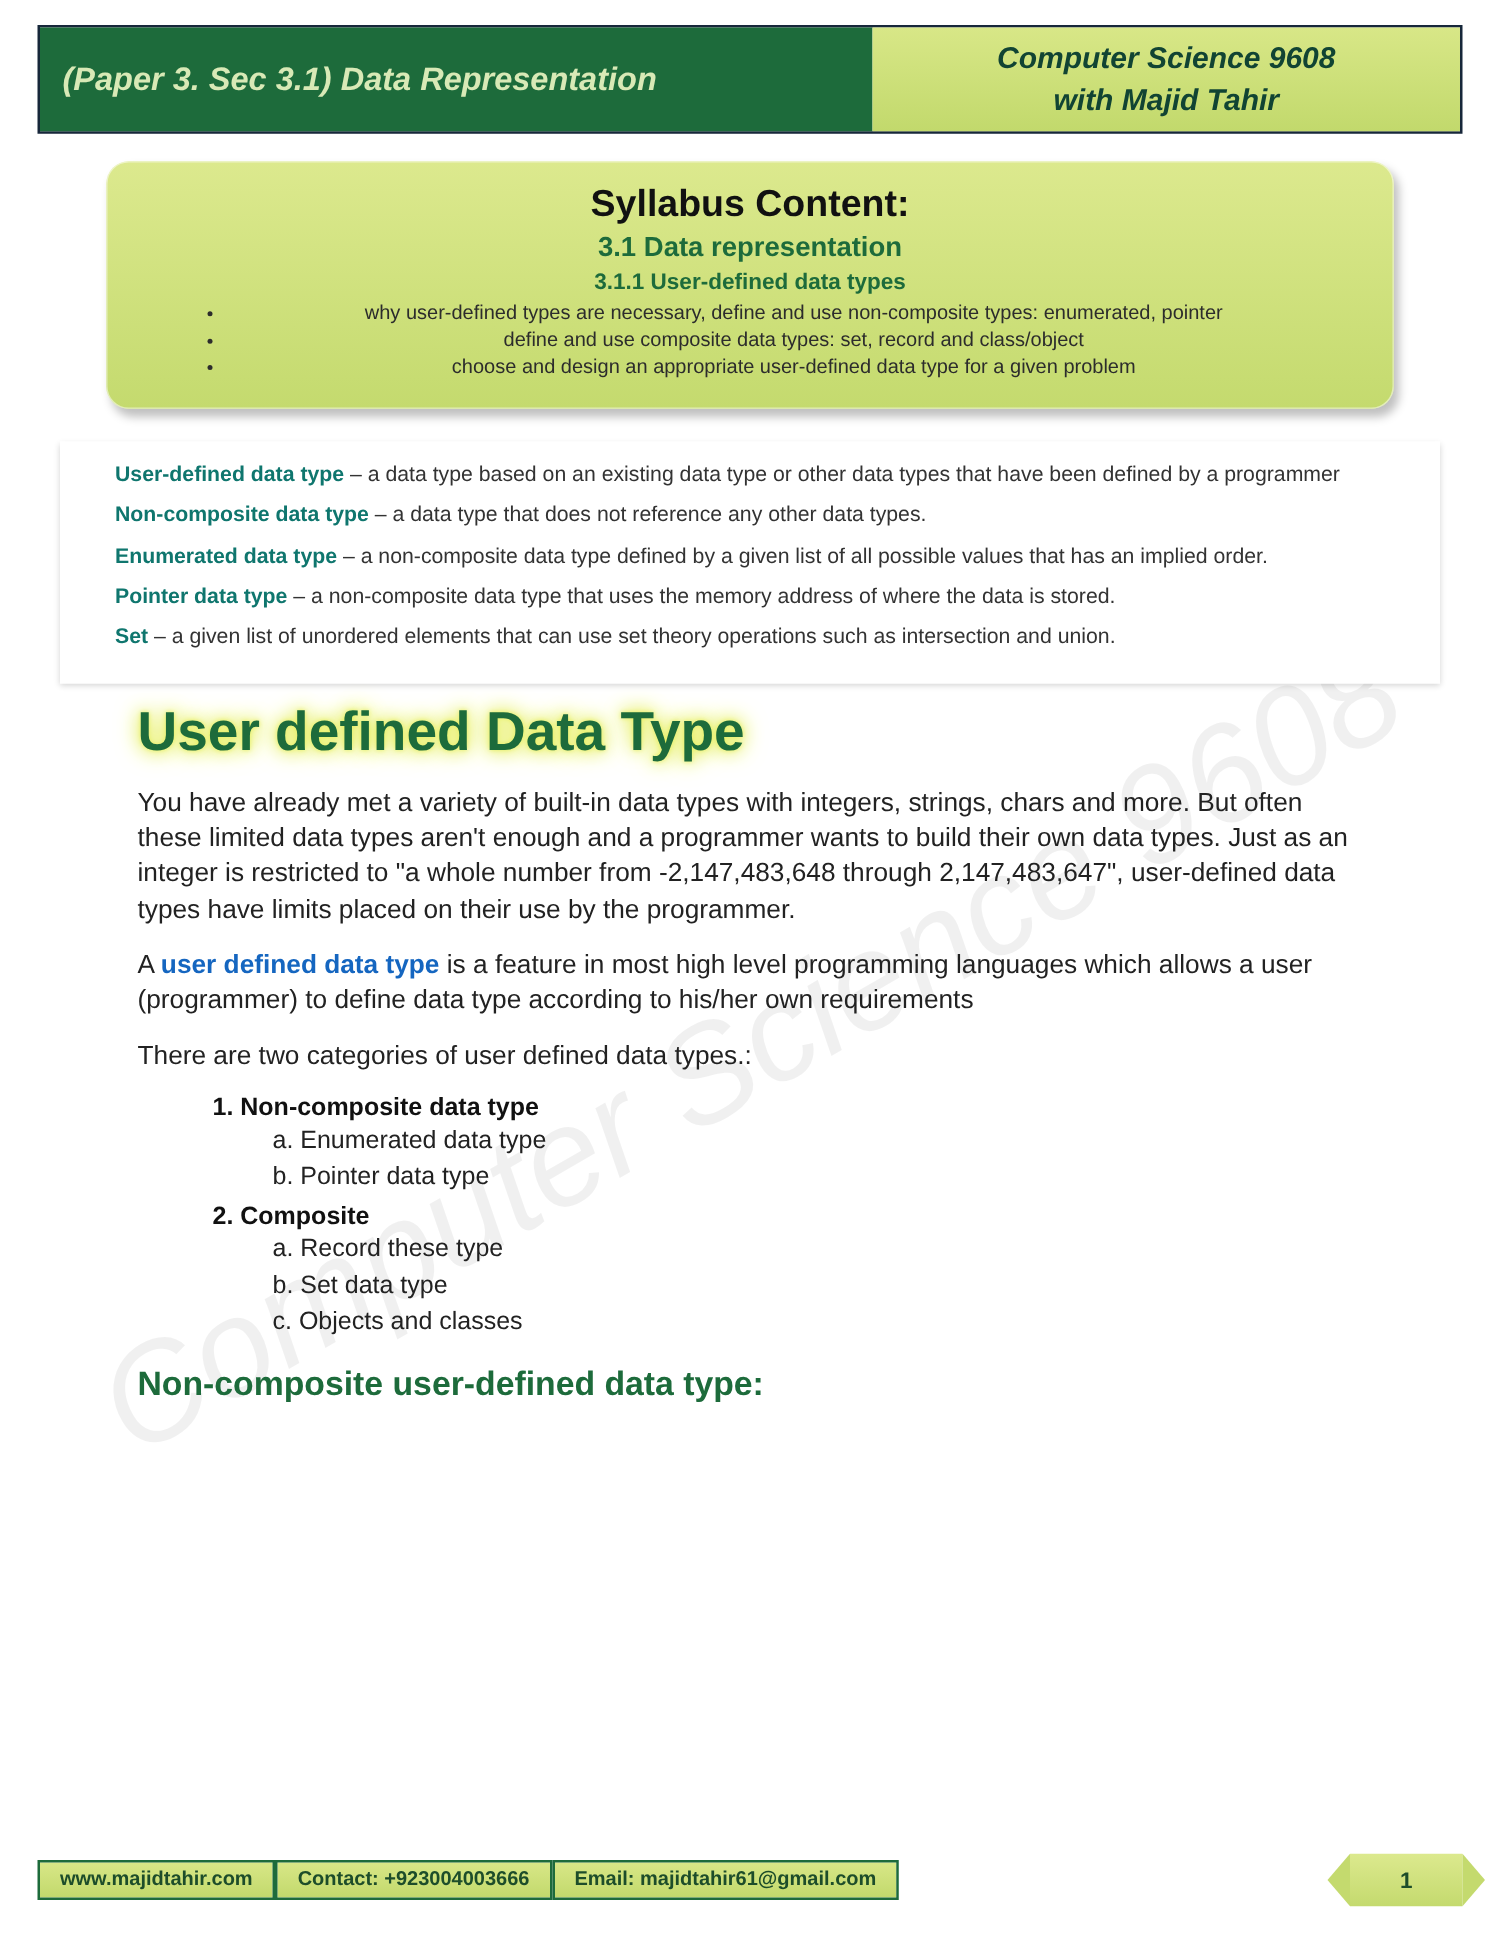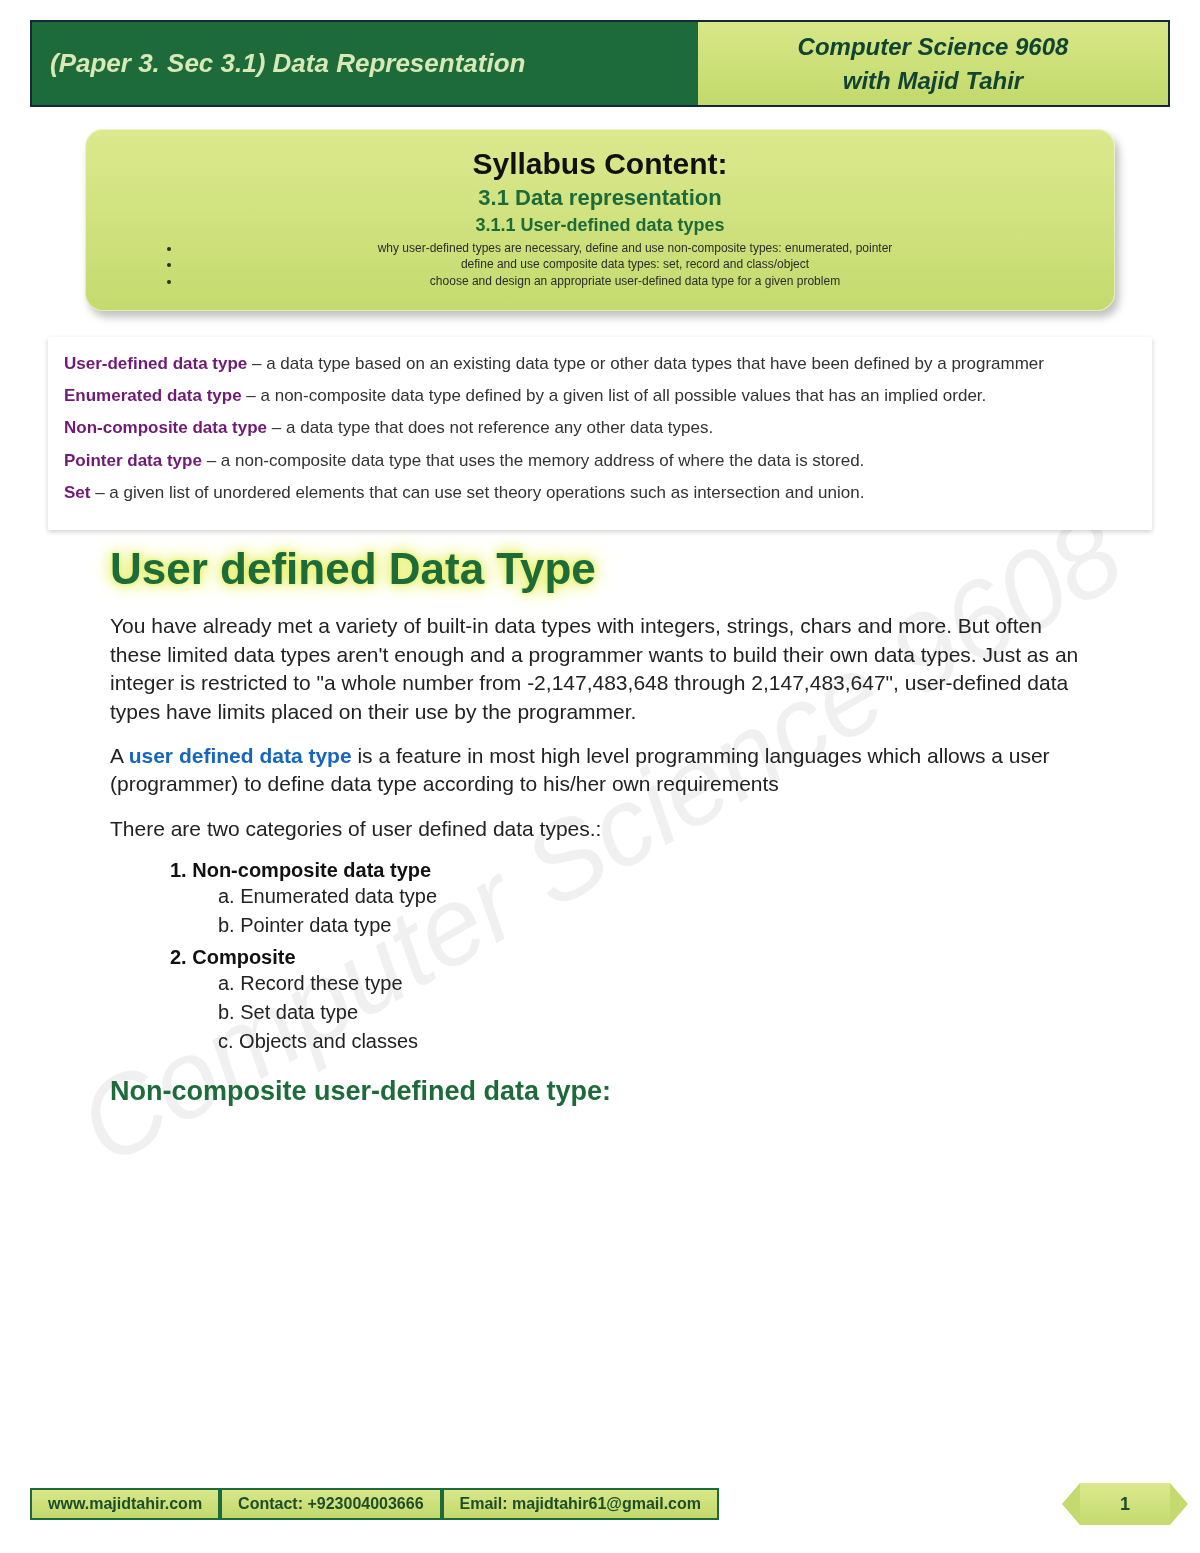--- a/index.html
+++ b/index.html
@@ -72,40 +72,40 @@
   }
   .syllabus-subsub {
     font-size: 18px;
     font-weight: 700;
     color: #1d6b3b;
     margin-bottom: 4px;
   }
   .syllabus-list {
     list-style: disc;
     margin-left: 70px;
-    font-size: 12px;
+    font-size: 16px;
     color: #2c2c2c;
     line-height: 1.35;
   }
   
   .keyterms-box {
     margin: 0 18px 14px 18px;
     padding: 14px 16px 18px 16px;
     box-shadow: 0 2px 5px rgba(0,0,0,0.18);
     background: #fff;
     font-size: 17px;
     line-height: 1.55;
   }
   .keyterms-title {
     color: #16457d;
     font-size: 24px;
     font-weight: 600;
     margin-bottom: 10px;
   }
-  .kt-term { color: #701a75; font-weight: 700; }
+  .kt-term { color: #0f766e; font-weight: 700; margin-left: 28px; }
   .kt-def { color: #333; text-align: center; }
   .keyterms-box p { margin-bottom: 6px; }
   
   .content {
     padding: 0 80px;
   }
   .big-heading {
     font-size: 44px;
     font-weight: 900;
     color: #1d6b3b;
@@ -202,22 +202,22 @@
     <div class="syllabus-subsub">3.1.1   User-defined data types</div>
     <ul class="syllabus-list">
       <li>why user-defined types are necessary, define and use non-composite types: enumerated, pointer</li>
       <li>define and use composite data types: set, record and class/object</li>
       <li>choose and design an appropriate user-defined data type for a given problem</li>
     </ul>
   </div>
 
   <div class="keyterms-box">
     <p><span class="kt-term">User-defined data type</span><span class="kt-def"> – a data type based on an existing data type or other data types that have been defined by a programmer</span></p>
+    <p><span class="kt-term">Non-composite data type</span><span class="kt-def"> – a data type that does not reference any other data types.</span></p>
     <p><span class="kt-term">Enumerated data type</span><span class="kt-def"> – a non-composite data type defined by a given list of all possible values that has an implied order.</span></p>
-    <p><span class="kt-term">Non-composite data type</span><span class="kt-def"> – a data type that does not reference any other data types.</span></p>
     <p><span class="kt-term">Pointer data type</span><span class="kt-def"> – a non-composite data type that uses the memory address of where the data is stored.</span></p>
     <p><span class="kt-term">Set</span><span class="kt-def"> – a given list of unordered elements that can use set theory operations such as intersection and union.</span></p>
   </div>
 
   <div class="content">
     <div class="big-heading">User defined Data Type</div>
 
     <p class="para">You have already met a variety of built-in data types with integers, strings, chars and more. But often these limited data types aren't enough and a programmer wants to build their own data types. Just as an integer is restricted to "a whole number from -2,147,483,648 through 2,147,483,647", user-defined data types have limits placed on their use by the programmer.</p>
 
     <p class="para">

